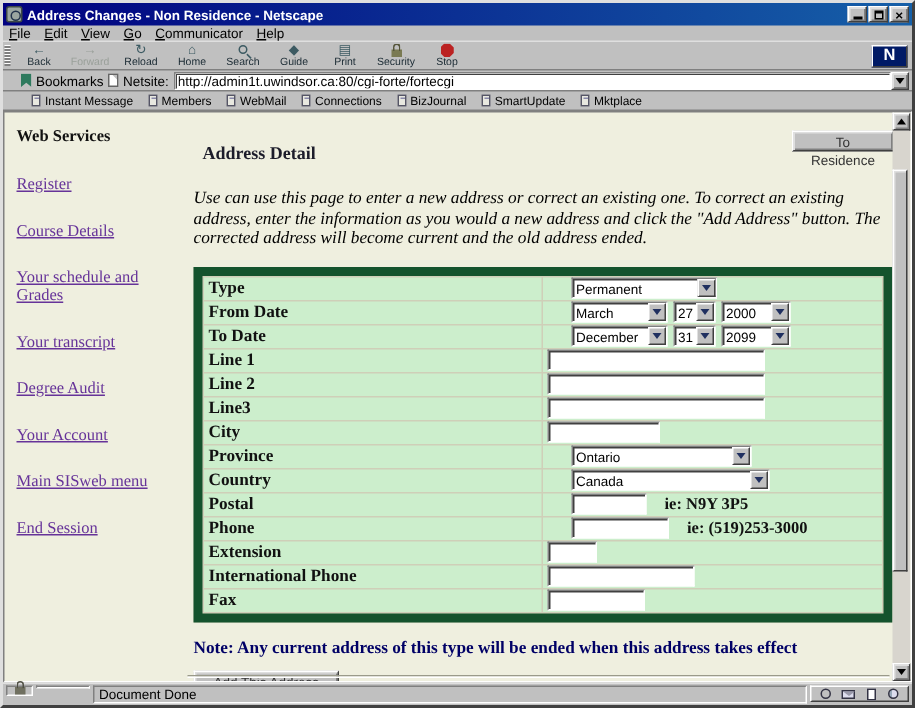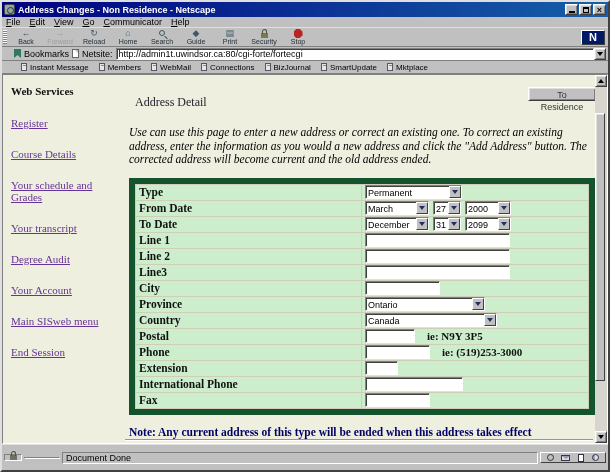--- a/index.html
+++ b/index.html
@@ -87,29 +87,29 @@
   .side-heading{font-weight:bold;color:#111;margin:0 0 20px 0;}
   .side-link{color:#663399;text-decoration:underline;margin:0 0 19px 0;display:block;width:96px;
     line-height:12px;cursor:pointer;}
 
   .content{flex:1;position:relative;padding:12px 4px 0 6px;}
   .to-res-row{position:absolute;top:12px;right:5px;}
   .btn98{background:#c0c0c0;border:1px solid;border-color:#fff #404040 #404040 #fff;
     box-shadow:inset 1px 1px 0 #dfdfdf, inset -1px -1px 0 #808080;
     font-family:"Liberation Sans",sans-serif;color:#333;text-align:center;cursor:default;}
   .to-res-btn{width:68px;height:14px;font-size:9px;line-height:12px;}
-  .page-title{font-weight:normal;font-size:12px;color:#1c1c2a;margin:8px 0 0 6px;}
+  .page-title{font-weight:bold;font-size:12px;color:#1c1c2a;margin:8px 0 0 6px;}
   .intro{font-size:11.5px;line-height:13.5px;color:#000;margin:16px 0 0 0;width:468px;font-style:italic;}
 
   table.addr{border-collapse:separate;border-spacing:1px;background:#cfcfb8;
     border:6px solid #14532d;margin-top:11px;width:466px;}
   table.addr td{background:#cceecc;height:15px;padding:0 0 0 3px;vertical-align:middle;}
   td.lbl{width:225px;font-weight:bold;font-size:11.5px;color:#111;}
   td.val{font-size:10px;}
-  .ctl-row{display:flex;align-items:center;gap:4px;}
+  .ctl-row{display:flex;align-items:center;gap:4px;margin-left:16px;}
 
   .sel{display:inline-flex;align-items:stretch;height:14px;background:#fff;
     border:1px solid;border-color:#808080 #fff #fff #808080;box-shadow:inset 1px 1px 0 #404040;
     font-family:"Liberation Sans",sans-serif;font-size:9px;}
   .sel-text{flex:1;padding:2px 1px 0 2px;white-space:nowrap;overflow:hidden;color:#000;}
   .sel-btn{width:12px;background:#c0c0c0;border:1px solid;border-color:#fff #404040 #404040 #fff;
     display:flex;align-items:center;justify-content:center;}
   .sel-btn .tri-down{border-top-color:#203060;}
   .w97{width:97px}.w64{width:64px}.w28{width:28px}.w46{width:46px}.w120{width:120px}.w132{width:132px}
 
@@ -125,21 +125,21 @@
   
   .vscroll{width:12px;flex:0 0 auto;background:#d8d5ce;display:flex;flex-direction:column;}
   .sb-btn{height:12px;flex:0 0 auto;display:flex;align-items:center;justify-content:center;}
   .sb-track{flex:1;position:relative;}
   .sb-thumb{position:absolute;left:0;width:10px;top:26px;height:268px;margin:0 0 0 0;
     background:#c0c0c0;border:1px solid;border-color:#fff #404040 #404040 #fff;
     box-shadow:inset 1px 1px 0 #dfdfdf;}
   .tri-up{width:0;height:0;border-left:3px solid transparent;border-right:3px solid transparent;border-bottom:4px solid #000;}
 
   
-  .statusbar{height:26px;flex:0 0 auto;display:flex;align-items:center;gap:2px;padding:1px 2px;
+  .statusbar{height:15px;flex:0 0 auto;display:flex;align-items:flex-start;gap:2px;padding:1px 2px;
     background:#c0c0c0;border-top:1px solid #dfdfdf;}
   .sb-panel{border:1px solid;border-color:#808080 #fff #fff #808080;display:flex;align-items:center;
     font-size:9px;color:#000;padding:0 3px;}
   .sb-lock{width:18px;justify-content:center;}
   .lock-mini{width:7px;height:5px;background:#707060;position:relative;}
   .lock-mini::before{content:"";position:absolute;left:1px;top:-4px;width:3px;height:4px;
     border:1px solid #505044;border-bottom:none;border-radius:3px 3px 0 0;}
   .sb-progress{width:36px;}
   .sb-status{flex:1;}
   .component-bar{display:flex;align-items:center;gap:6px;padding:0 5px;

